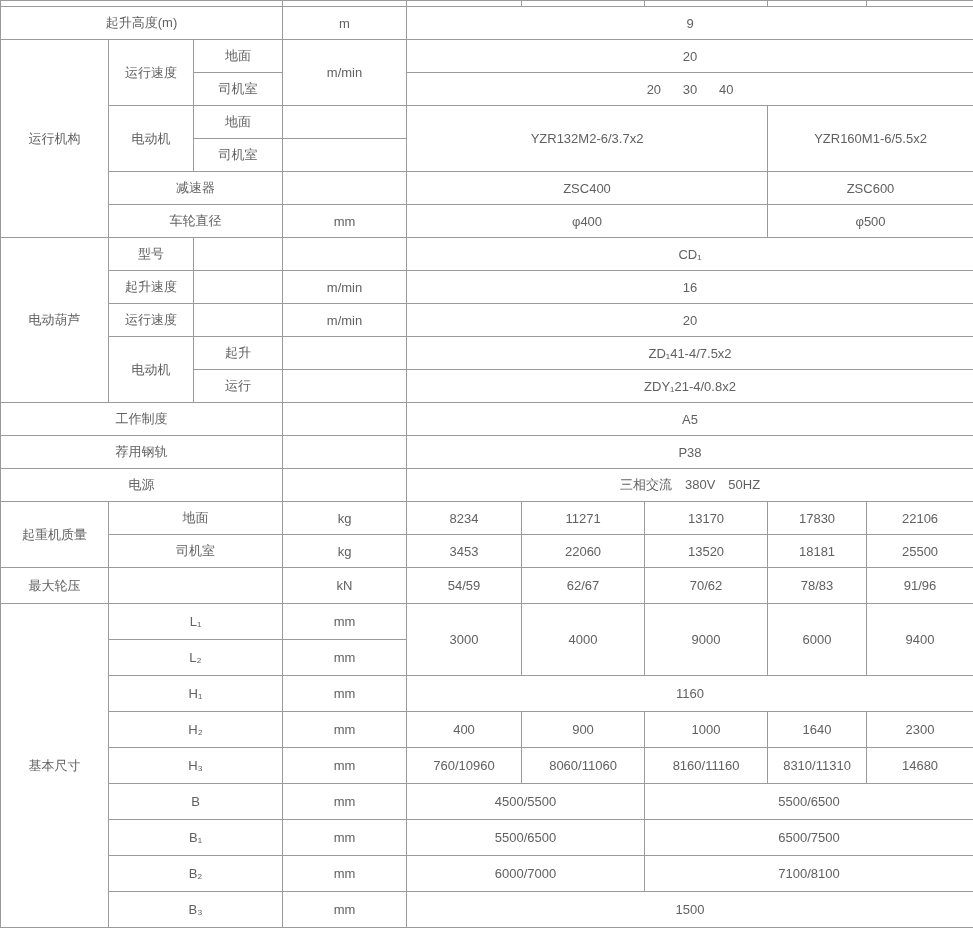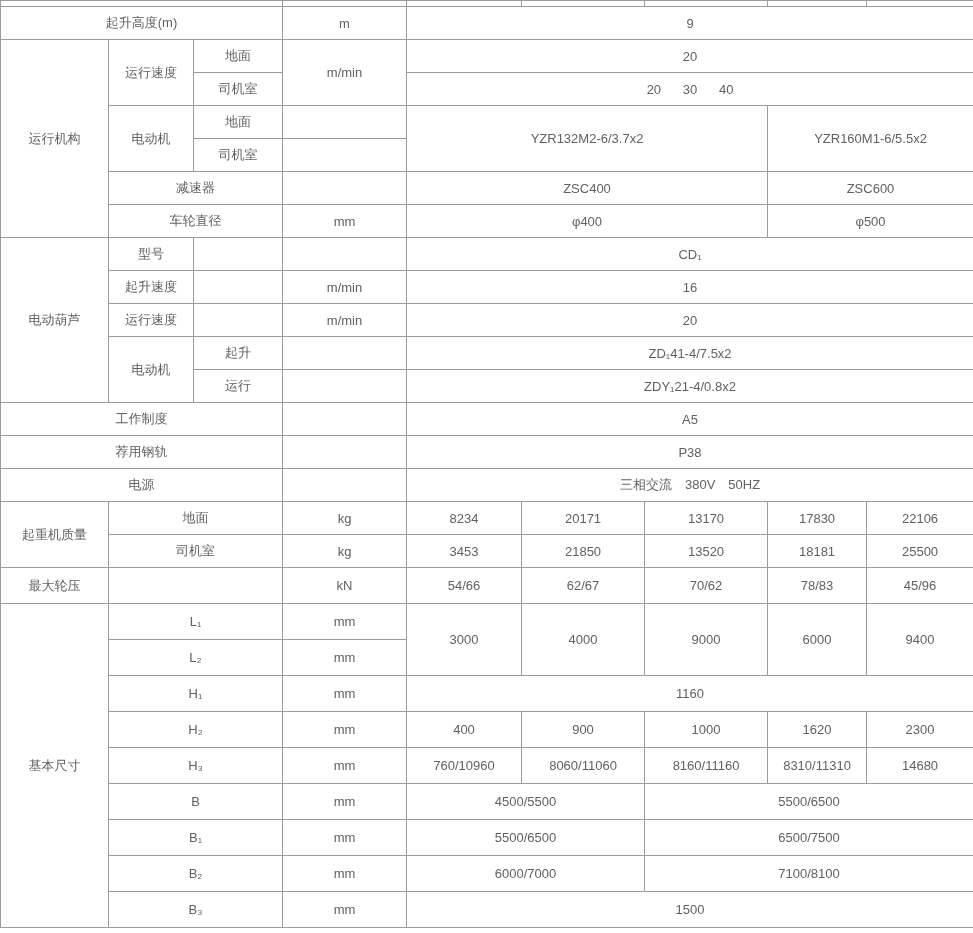--- a/index.html
+++ b/index.html
@@ -153,45 +153,45 @@
     <td colspan="3">电源</td>
     <td></td>
     <td colspan="5">三相交流　380V　50HZ</td>
   </tr>
 
   <tr class="ra">
     <td rowspan="2">起重机质量</td>
     <td colspan="2">地面</td>
     <td>kg</td>
     <td>8234</td>
-    <td>20171</td>
+    <td>11271</td>
     <td>13170</td>
     <td>17830</td>
     <td>22106</td>
   </tr>
 
   <tr class="ra">
     <td colspan="2">司机室</td>
     <td>kg</td>
     <td>3453</td>
-    <td>21850</td>
+    <td>22060</td>
     <td>13520</td>
     <td>18181</td>
     <td>25500</td>
   </tr>
 
   <tr class="rb">
     <td>最大轮压</td>
     <td colspan="2"></td>
     <td>kN</td>
-    <td>54/66</td>
+    <td>54/59</td>
     <td>62/67</td>
     <td>70/62</td>
     <td>78/83</td>
-    <td>45/96</td>
+    <td>91/96</td>
   </tr>
 
   <tr class="rb">
     <td rowspan="9">基本尺寸</td>
     <td colspan="2">L₁</td>
     <td>mm</td>
     <td rowspan="2">3000</td>
     <td rowspan="2">4000</td>
     <td rowspan="2">9000</td>
     <td rowspan="2">6000</td>
@@ -208,21 +208,21 @@
     <td>mm</td>
     <td colspan="5">1160</td>
   </tr>
 
   <tr class="rb">
     <td colspan="2">H₂</td>
     <td>mm</td>
     <td>400</td>
     <td>900</td>
     <td>1000</td>
-    <td>1620</td>
+    <td>1640</td>
     <td>2300</td>
   </tr>
 
   <tr class="rb">
     <td colspan="2">H₃</td>
     <td>mm</td>
     <td>760/10960</td>
     <td>8060/11060</td>
     <td>8160/11160</td>
     <td>8310/11310</td>

